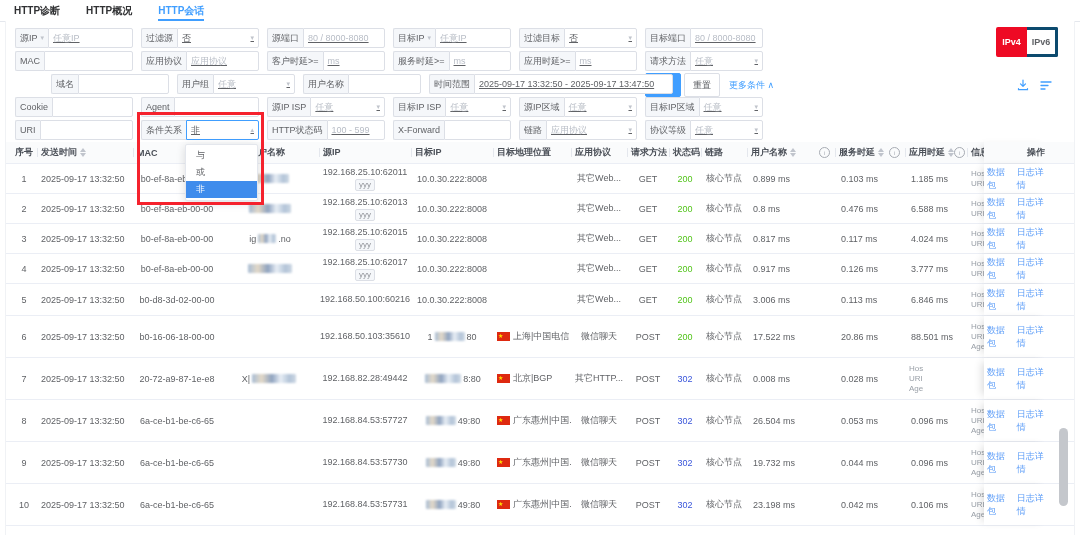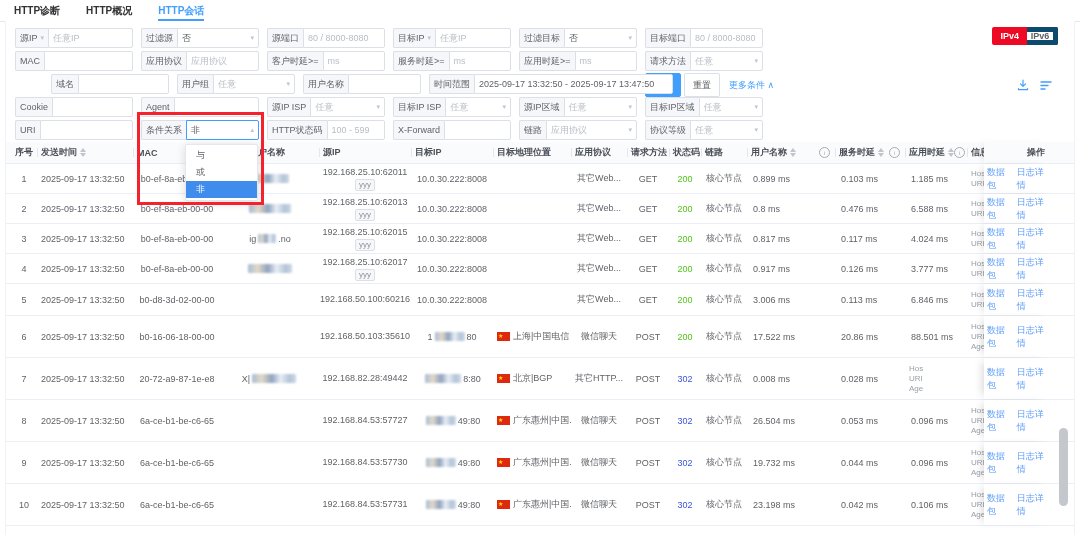--- a/index.html
+++ b/index.html
@@ -12,36 +12,36 @@
   .tab.active::after{content:"";position:absolute;left:0;right:0;bottom:0;height:2px;background:#409eff;}
   
   .filters{position:absolute;top:21px;left:5px;right:5px;height:121px;background:#fff;
            border-left:1px solid #f0f2f5;border-right:1px solid #f0f2f5;}
   .f-row{position:absolute;left:9px;display:flex;gap:8px;}
   .field{width:118px;height:20px;display:flex;box-sizing:border-box;}
   .field.span2{width:244px;}
   .f-label{background:#f5f7fa;border:1px solid #dcdfe6;border-right:none;border-radius:2px 0 0 2px;
            display:flex;align-items:center;justify-content:center;padding:0 4px;color:#606266;white-space:nowrap;box-sizing:border-box;}
   .f-ctrl{flex:1;min-width:0;background:#fff;border:1px solid #dcdfe6;border-radius:0 2px 2px 0;
-          display:flex;align-items:center;padding:0 4px;color:#606266;white-space:nowrap;overflow:hidden;box-sizing:border-box;}
+          display:flex;align-items:center;padding:0 4px;color:#606266;white-space:nowrap;overflow:hidden;box-sizing:border-box;text-decoration:underline;}
   .f-ctrl .ph{color:#b8bdc6;}
   .f-ctrl .caret{margin-left:auto;color:#c0c4cc;font-size:7px;padding-left:2px;}
   .f-label .lcaret{color:#c0c4cc;font-size:7px;margin-left:3px;}
   .field.open .f-ctrl{border-color:#409eff;}
   
   .search-group{position:absolute;left:639px;top:52px;display:flex;align-items:center;}
   .btn-search{width:34px;height:22px;background:#409eff;border:1px solid #409eff;border-radius:2px;
               display:flex;align-items:center;justify-content:center;cursor:pointer;}
   .btn-reset{width:34px;height:22px;background:#fff;border:1px solid #dcdfe6;border-radius:2px;margin-left:3px;
              display:flex;align-items:center;justify-content:center;color:#606266;cursor:pointer;}
   .more-link{color:#409eff;margin-left:9px;cursor:pointer;white-space:nowrap;}
   
   .ip-toggle{position:absolute;right:16px;top:6px;display:flex;}
   .ip-btn{height:18px;min-width:31px;display:flex;align-items:center;justify-content:center;font-weight:bold;
-          border:5px solid #0c4a6e;background:#fff;color:#606266;cursor:pointer;padding:0 3px;box-sizing:border-box;}
+          border:3px solid #0c4a6e;background:#fff;color:#606266;cursor:pointer;padding:12px 3px;box-sizing:border-box;}
   .ip-btn.first{border-radius:2px 0 0 2px;}
   .ip-btn.last{border-radius:0 2px 2px 0;border-left:none;}
   .ip-btn.active{background:#ee0a24;border-color:#ee0a24;color:#fff;}
   .tool-icons{position:absolute;right:22px;top:58px;display:flex;gap:11px;align-items:center;}
   .tool-icons svg{display:block;cursor:pointer;}
   
   .tablewrap{position:absolute;top:142px;left:5px;right:5px;bottom:0;background:#fff;
              border-left:1px solid #f0f2f5;border-right:1px solid #f0f2f5;}
   .grid-cols{display:grid;grid-template-columns:26px 96px 88px 98px 92px 82px 78px 56px 42px 32px 46px 88px 70px 62px 86px;
              padding-left:5px;box-sizing:border-box;}

